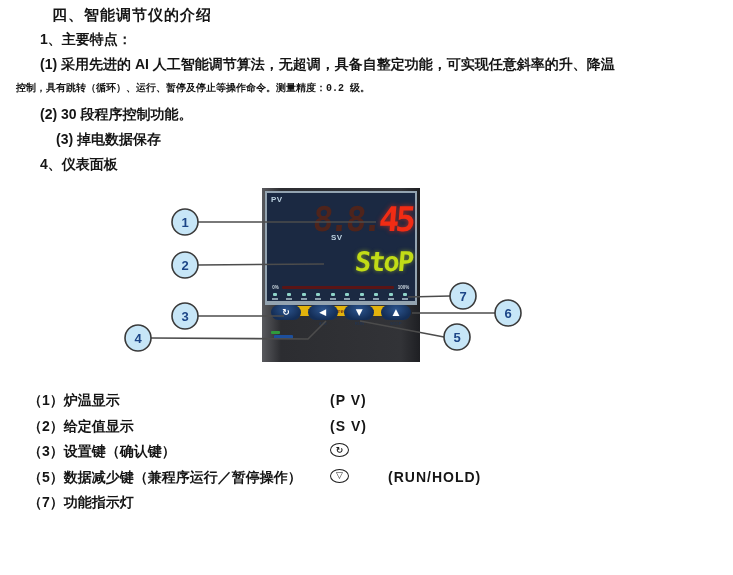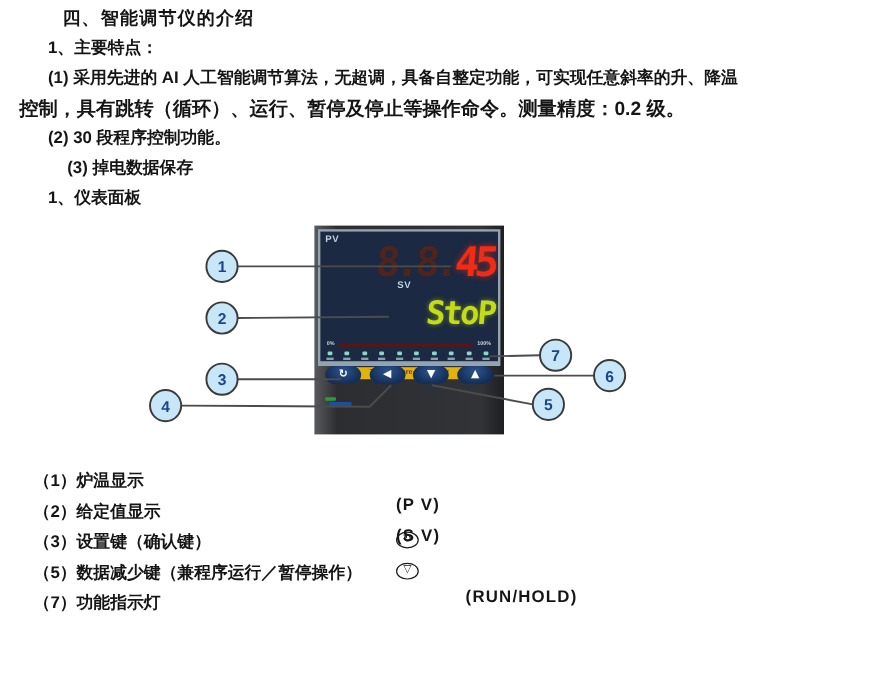--- a/index.html
+++ b/index.html
@@ -6,21 +6,21 @@
   body{
     width:733px;height:575px;position:relative;overflow:hidden;
     font-family:"Liberation Sans","DejaVu Sans",sans-serif;
     color:#151515;font-weight:700;
   }
   
   .txt{position:absolute;white-space:nowrap;}
   .heading{left:16px;top:6px;font-size:15px;letter-spacing:1px;margin-left:36px;}
   .l0{left:40px;top:31px;font-size:14px;}
   .l1{left:40px;top:56px;font-size:14px;}
-  .l2{left:16px;top:81px;font-size:16px;}
+  .l2{left:16px;top:81px;font-size:10px;font-family:Liberation Mono, monospace;}
   .l3{left:40px;top:106px;font-size:14px;}
   .l4{left:40px;top:131px;font-size:14px;margin-left:16px;}
   .l5{left:40px;top:156px;font-size:14px;}
 
   
   .device{
     position:absolute;left:262px;top:188px;width:158px;height:174px;
     background:linear-gradient(90deg,#595a5e,#2c2d31 12%,#323337 88%,#1e1f23);
     padding:3px;box-sizing:border-box;
   }
@@ -65,32 +65,32 @@
   
   .legend{position:absolute;left:28px;top:392px;font-size:14px;}
   .lrow{height:25.6px;display:flex;align-items:flex-start;white-space:nowrap;}
   .lrow .lab{flex:0 0 302px;}
   .lrow .mid{flex:0 0 58px;display:flex;align-items:center;}
   .oval{
     display:inline-flex;justify-content:center;align-items:center;
     width:17px;height:12px;border:1.4px solid #1c1c1c;border-radius:50%;
     font-size:9px;line-height:1;color:#1c1c1c;font-family:"DejaVu Sans",sans-serif;font-weight:bold;
   }
-  .code{letter-spacing:1px;margin-top:20px;}
+  .code{letter-spacing:1px;}
 </style>
 </head>
 <body>
 
 <div class="txt heading">四、智能调节仪的介绍</div>
 <div class="txt l0">1、主要特点：</div>
 <div class="txt l1">(1) 采用先进的 AI 人工智能调节算法，无超调，具备自整定功能，可实现任意斜率的升、降温</div>
 <div class="txt l2">控制，具有跳转（循环）、运行、暂停及停止等操作命令。测量精度：0.2 级。</div>
 <div class="txt l3">(2) 30 段程序控制功能。</div>
 <div class="txt l4">(3) 掉电数据保存</div>
-<div class="txt l5">1、仪表面板</div>
+<div class="txt l5">4、仪表面板</div>
 
 <div class="device">
   <div class="inner">
     <div class="display">
       <span class="pv-label">PV</span>
       <div class="pv-row seg"><span class="pv-ghost">8.8.</span><span class="pv-val">45</span></div>
       <span class="sv-label">SV</span>
       <div class="sv-row seg">StoP</div>
       <div class="bar-row">
         <span class="bar-pct">0%</span>

